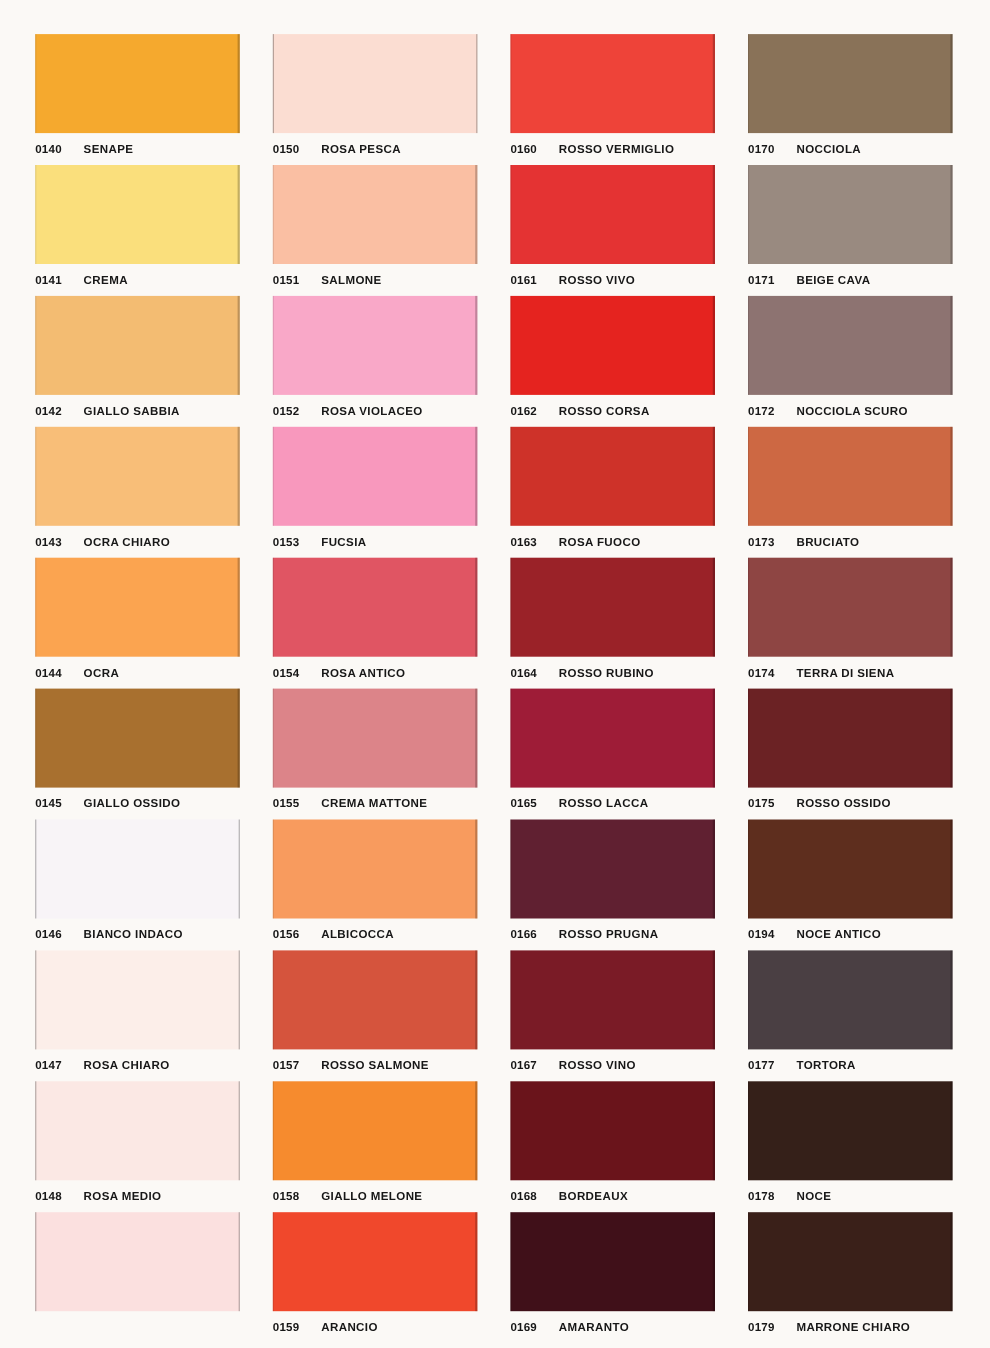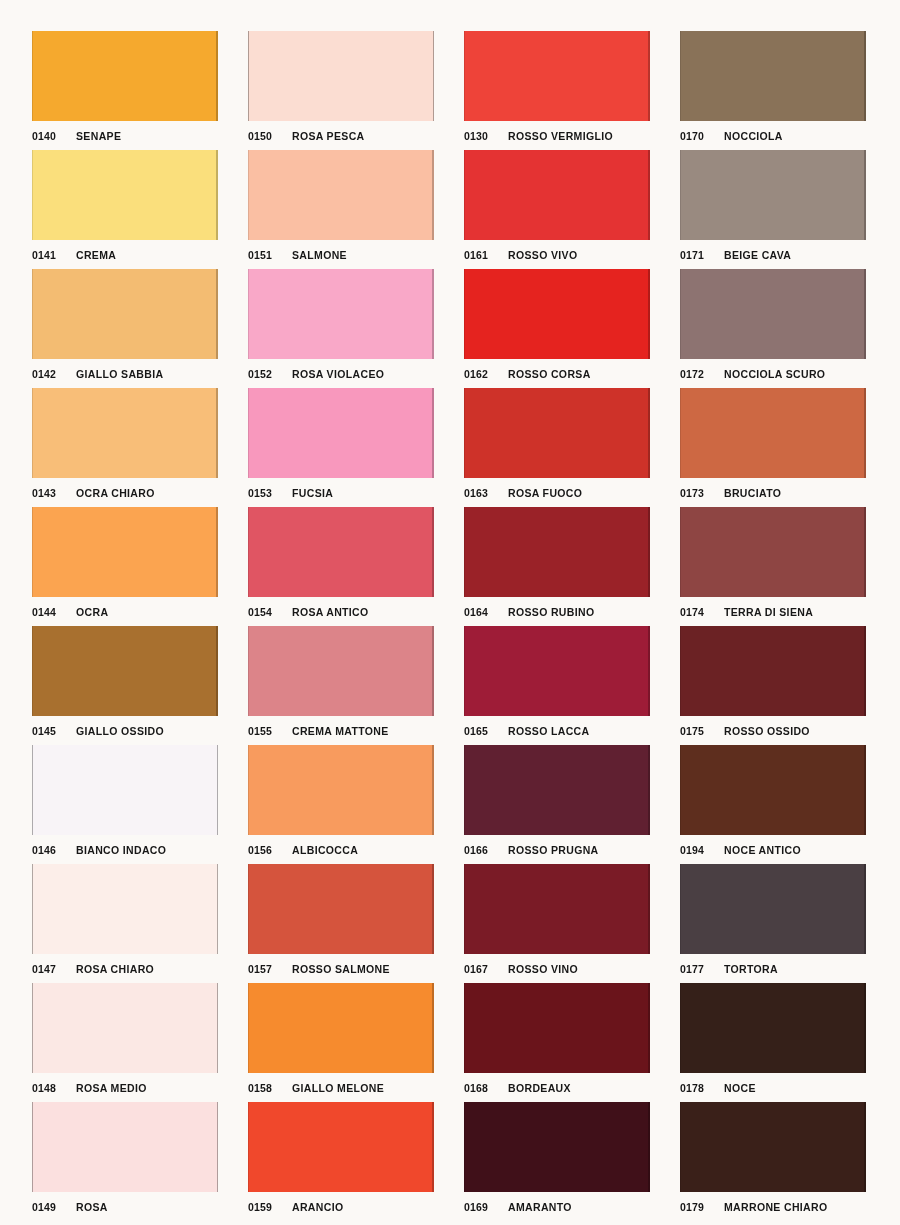--- a/index.html
+++ b/index.html
@@ -104,21 +104,21 @@
       <div class="swatch-cell">
         <div class="swatch-chip pale" title="ROSA PESCA" style="background: rgb(251, 221, 210);"></div>
         <div class="swatch-caption">
           <span class="swatch-code">0150</span>
           <span class="swatch-name">ROSA PESCA</span>
         </div>
       </div>
       <div class="swatch-cell">
         <div class="swatch-chip" title="ROSSO VERMIGLIO" style="background: rgb(238, 67, 57);"></div>
         <div class="swatch-caption">
-          <span class="swatch-code">0130</span>
+          <span class="swatch-code">0160</span>
           <span class="swatch-name">ROSSO VERMIGLIO</span>
         </div>
       </div>
       <div class="swatch-cell">
         <div class="swatch-chip" title="NOCCIOLA" style="background: rgb(137, 114, 88);"></div>
         <div class="swatch-caption">
           <span class="swatch-code">0170</span>
           <span class="swatch-name">NOCCIOLA</span>
         </div>
       </div>
@@ -341,24 +341,20 @@
       </div>
       <div class="swatch-cell">
         <div class="swatch-chip" title="NOCE" style="background: rgb(53, 32, 25);"></div>
         <div class="swatch-caption">
           <span class="swatch-code">0178</span>
           <span class="swatch-name">NOCE</span>
         </div>
       </div>
       <div class="swatch-cell">
         <div class="swatch-chip pale" title="ROSA" style="background: rgb(251, 224, 223);"></div>
-        <div class="swatch-caption">
-          <span class="swatch-code">0149</span>
-          <span class="swatch-name">ROSA</span>
-        </div>
       </div>
       <div class="swatch-cell">
         <div class="swatch-chip" title="ARANCIO" style="background: rgb(240, 72, 44);"></div>
         <div class="swatch-caption">
           <span class="swatch-code">0159</span>
           <span class="swatch-name">ARANCIO</span>
         </div>
       </div>
       <div class="swatch-cell">
         <div class="swatch-chip" title="AMARANTO" style="background: rgb(64, 16, 25);"></div>

